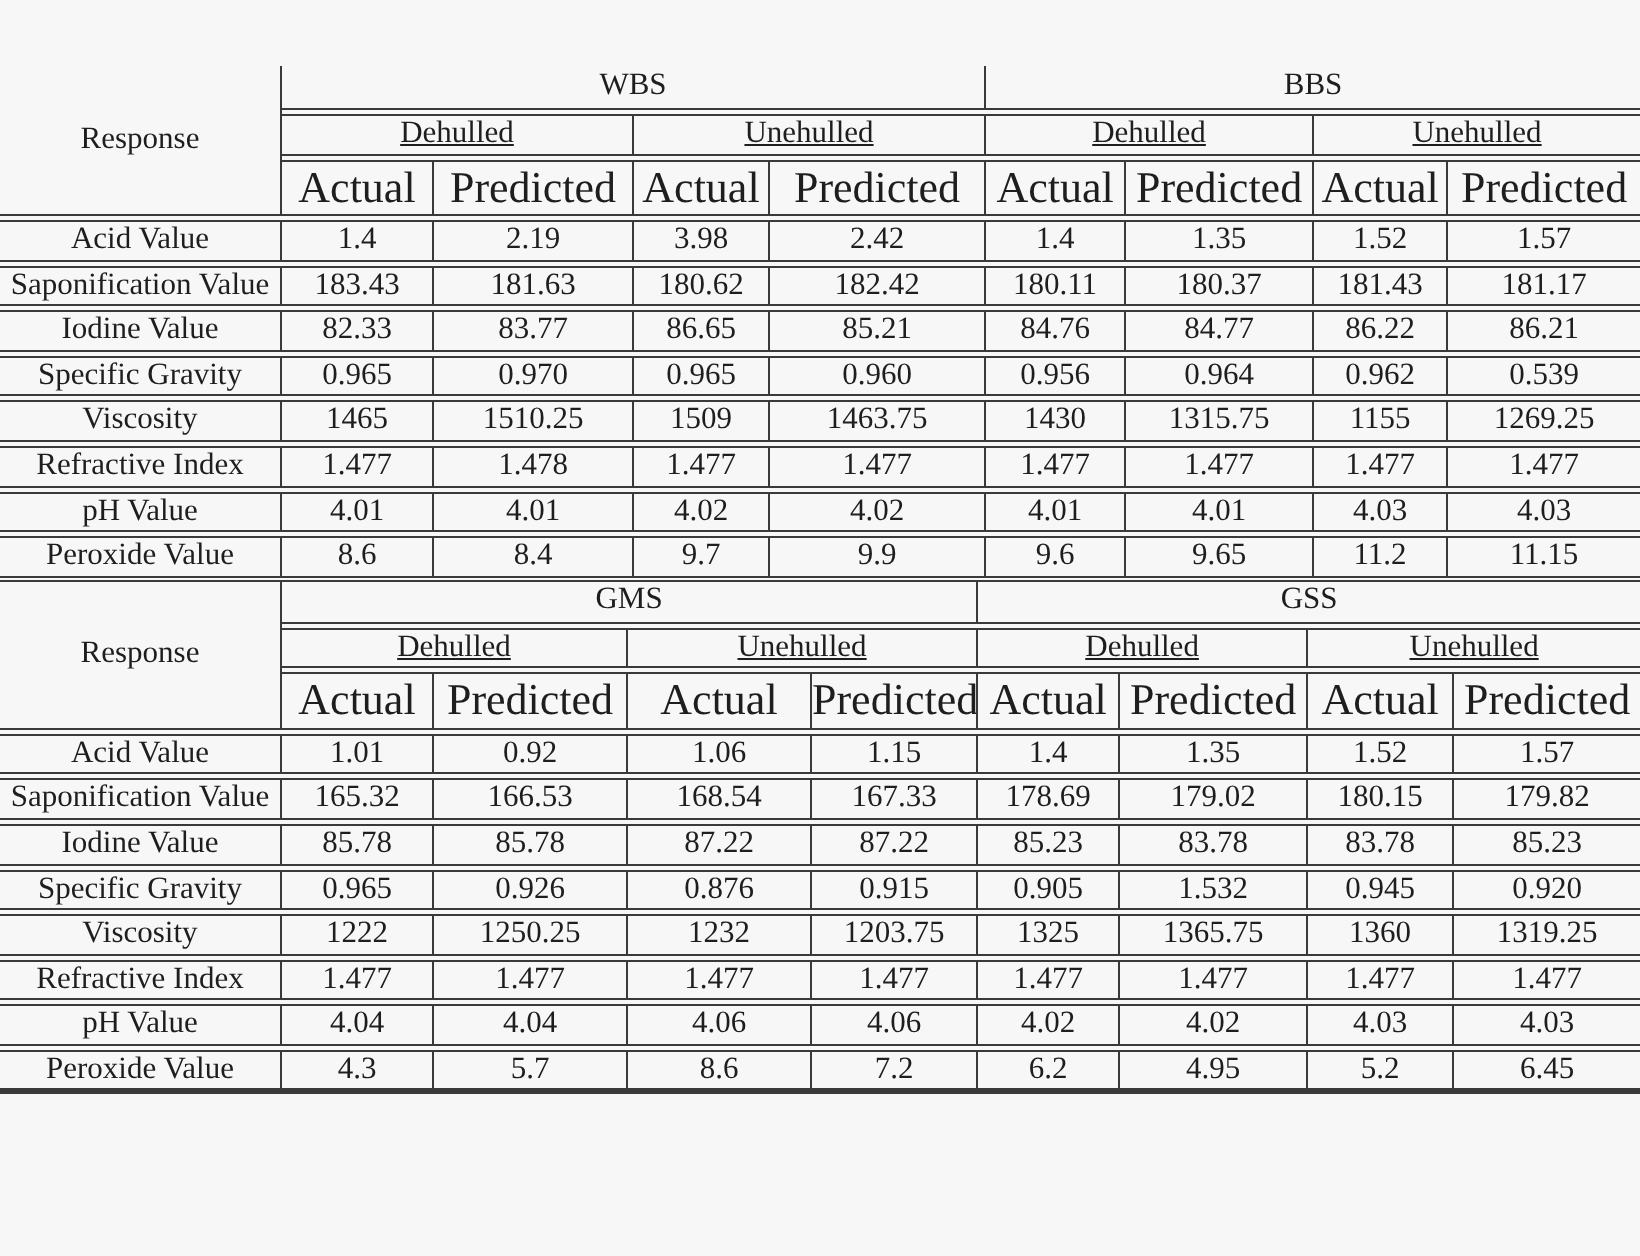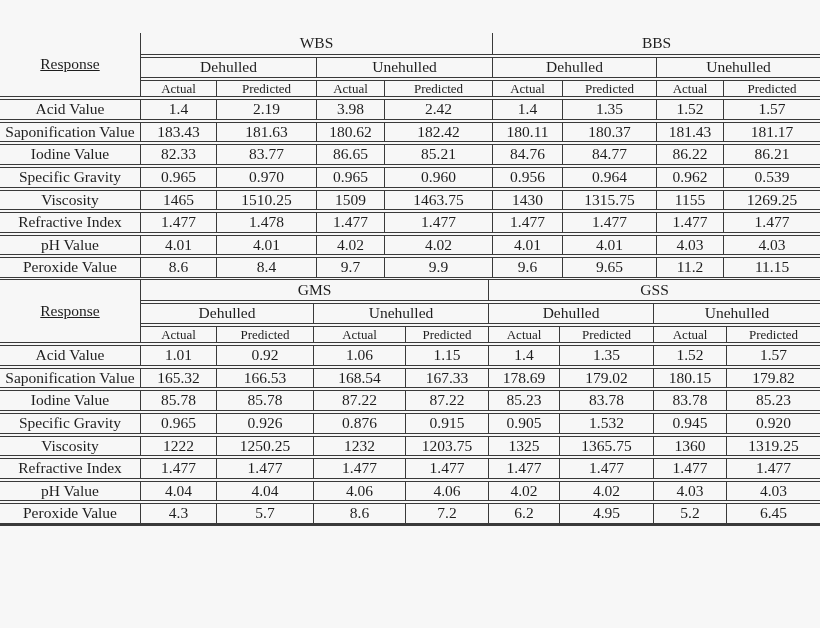--- a/index.html
+++ b/index.html
@@ -33,24 +33,24 @@
     white-space:normal;
     border-top:1px solid var(--rule);
     border-bottom:1px solid var(--rule);
   }
   
   #t0 tr.rowA th{border-top:none;margin-top:47px;}
   
   .vr{border-right:1.5px solid var(--rule);}
   
   tr.rowA{height:22px;}
-  tr.rowB{height:18px;}
+  tr.rowB{height:18px;text-decoration:underline;}
   tr.rowC{height:17px;}
-  .ghead,.sghead,.corner,tr.rowC th{font-size:13px;}
-  .corner{vertical-align:top;padding-top:2px;text-decoration:underline;}
+  .ghead,.sghead,.corner,tr.rowC th{font-size:22px;}
+  .corner{vertical-align:top;padding-top:2px;}
   
   .t tbody tr{height:18px;margin-top:47px;}
   tr.wrap{height:38px;}
   tr.tall{height:42px;}
   tr.top th,tr.top td{vertical-align:top;}
   .rlabel{font-size:15.5px;}
   
   #t1 tbody tr:last-child th,
   #t1 tbody tr:last-child td{border-bottom:3px solid var(--rule);}
 </style>

